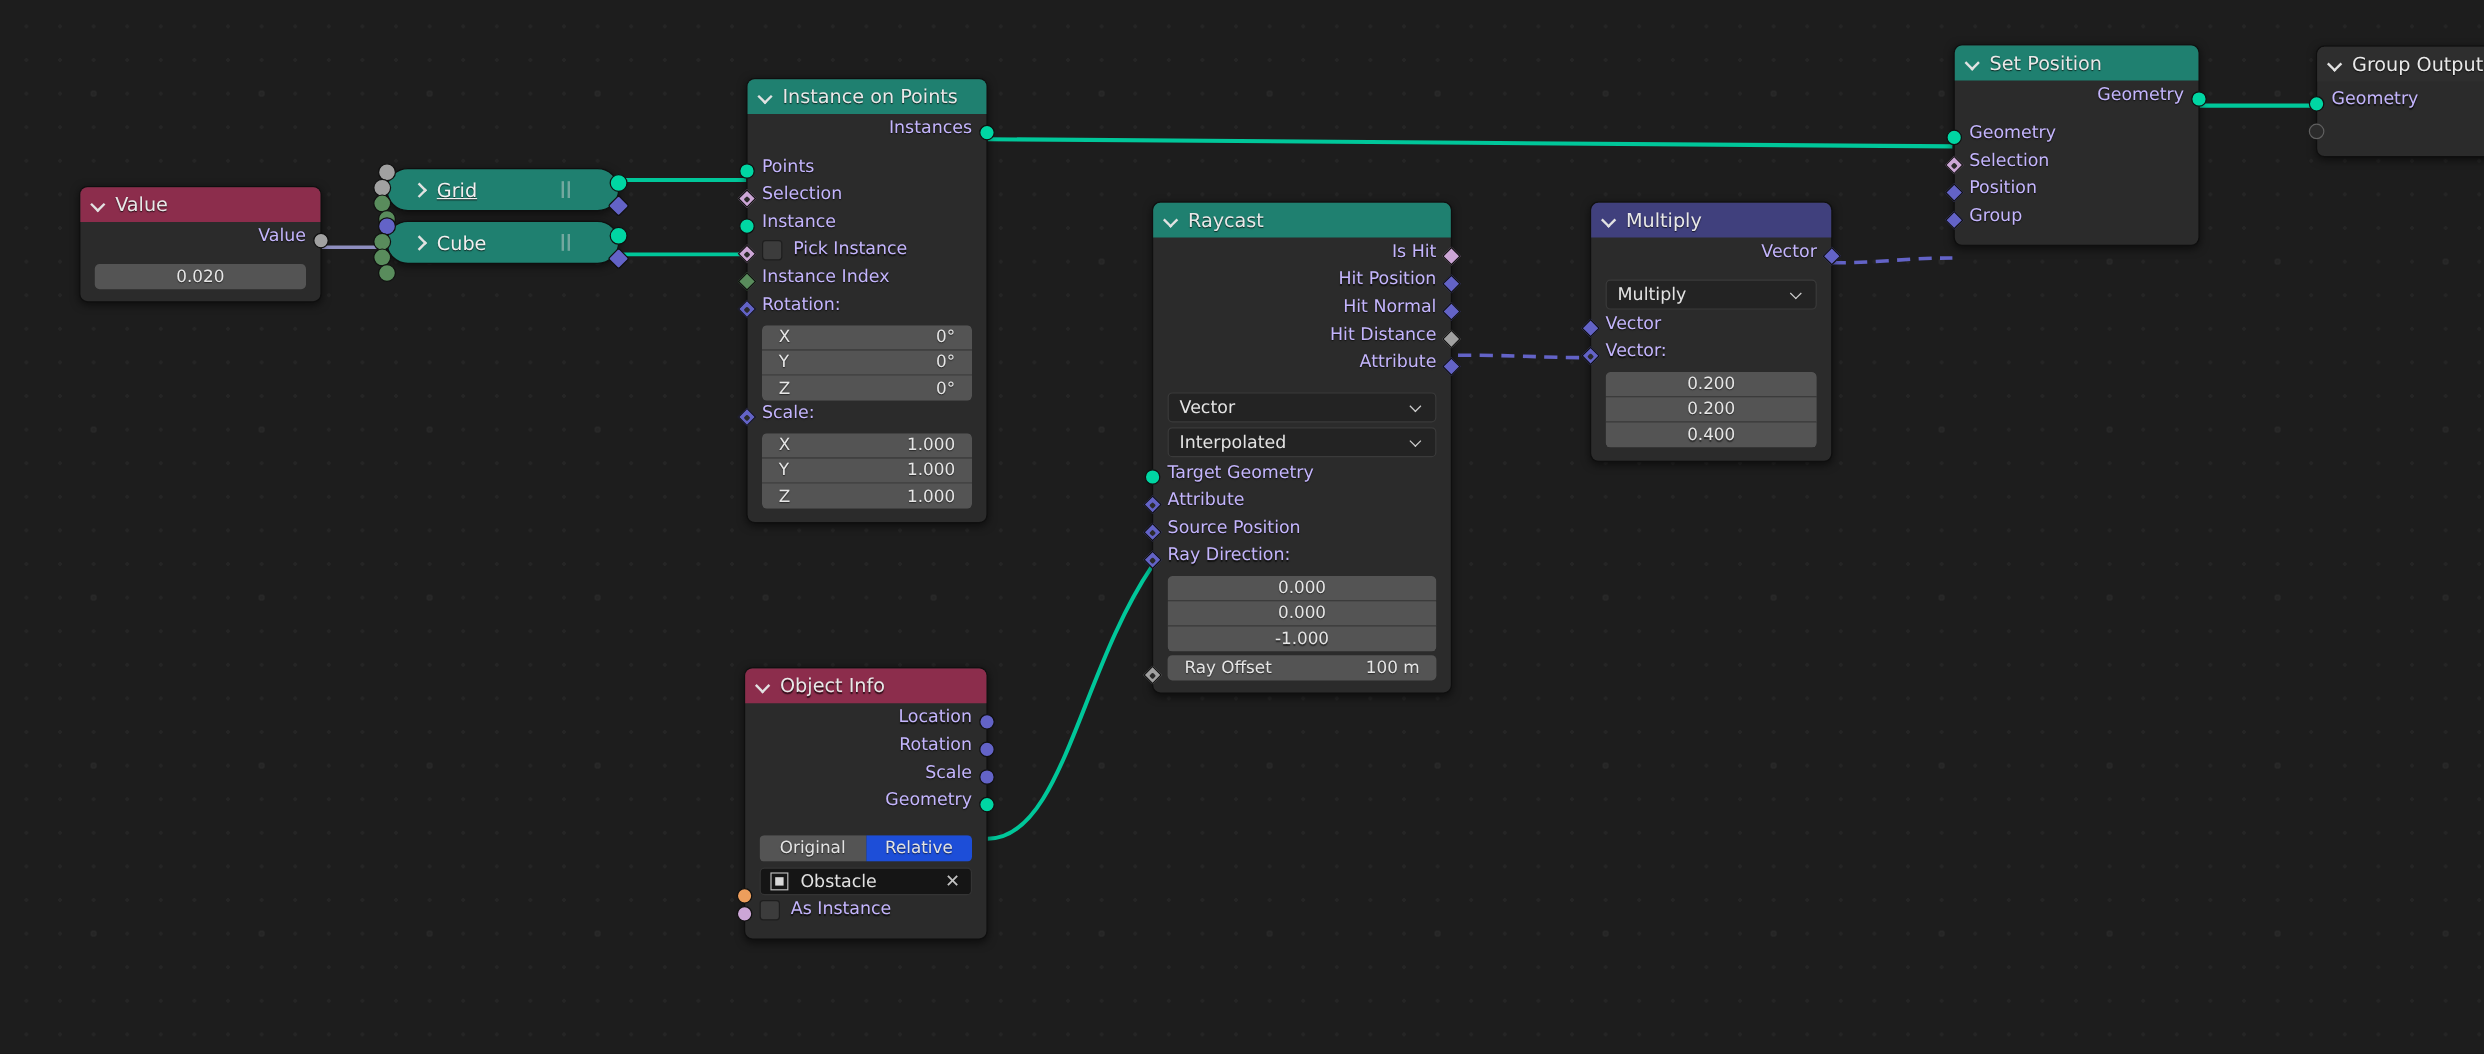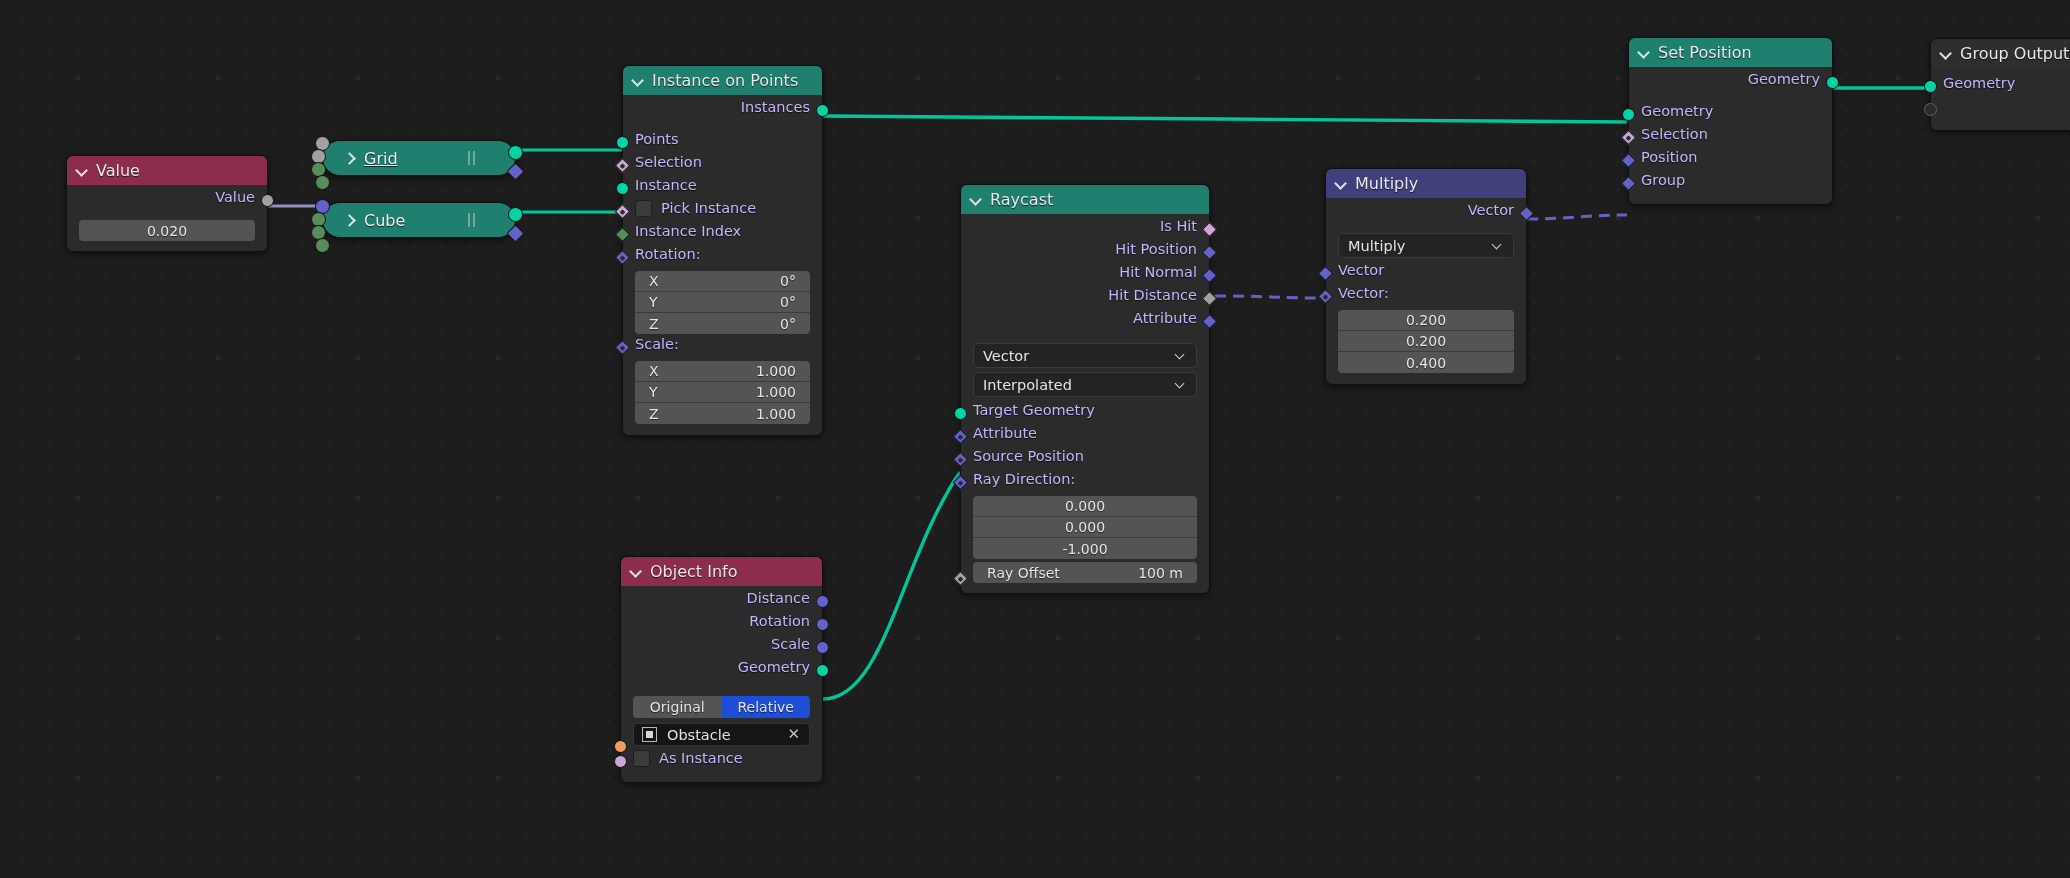--- a/index.html
+++ b/index.html
@@ -351,21 +351,21 @@
 
     <span class="stacksock s-float" style="left:-8px; top:-5px;"></span>
     <span class="stacksock s-float" style="left:-12px; top:8px;"></span>
     <span class="stacksock s-int" style="left:-12px; top:21px;"></span>
     <span class="stacksock s-int" style="left:-8px; top:34px;"></span>
 
     <span class="stacksock s-geo" style="right:-8px; top:4px;"></span>
     <span class="stacksock diam s-vec" style="right:-7px; top:24px;"></span>
   </div>
 
-  <div class="node collapsed" style="left:322px; top:202px; width:194px;text-align:center;">
+  <div class="node collapsed" style="left:322px; top:184px; width:194px;text-align:center;">
     <span class="chev right" style="margin-right:6px;"></span>
     <span class="pill-label">Cube</span>
     <span class="grip">
         <span></span>
         <span></span>
       </span>
     <span class="stacksock s-vec" style="left:-8px; top:-4px;"></span>
     <span class="stacksock s-int" style="left:-12px; top:9px;"></span>
     <span class="stacksock s-int" style="left:-12px; top:22px;"></span>
     <span class="stacksock s-int" style="left:-8px; top:35px;"></span>
@@ -444,21 +444,21 @@
     </div>
   </div>
 
   <div class="node" style="left:620px; top:556px; width:203px;">
     <div class="node-header hdr-input">
       <span class="chev"></span>
       <span>Object Info</span>
     </div>
     <div class="node-body">
       <div class="row out">
-        <span class="lbl">Distance</span>
+        <span class="lbl">Location</span>
         <span class="sock circ r s-vec"></span>
       </div>
       <div class="row out">
         <span class="lbl">Rotation</span>
         <span class="sock circ r s-vec"></span>
       </div>
       <div class="row out">
         <span class="lbl">Scale</span>
         <span class="sock circ r s-vec"></span>
       </div>
@@ -479,21 +479,21 @@
         </div>
       </div>
       <div class="row in" style="margin-top:4px;">
         <span class="sock circ l s-bool"></span>
         <span class="chk"></span>
         <span class="lbl">As Instance</span>
       </div>
     </div>
   </div>
 
-  <div class="node" style="left:960px; top:184px; width:250px;">
+  <div class="node" style="left:960px; top:168px; width:250px;">
     <div class="node-header hdr-geo">
       <span class="chev"></span>
       <span>Raycast</span>
     </div>
     <div class="node-body">
       <div class="row out">
         <span class="lbl">Is Hit</span>
         <span class="sock diam r s-bool"></span>
       </div>
       <div class="row out">

